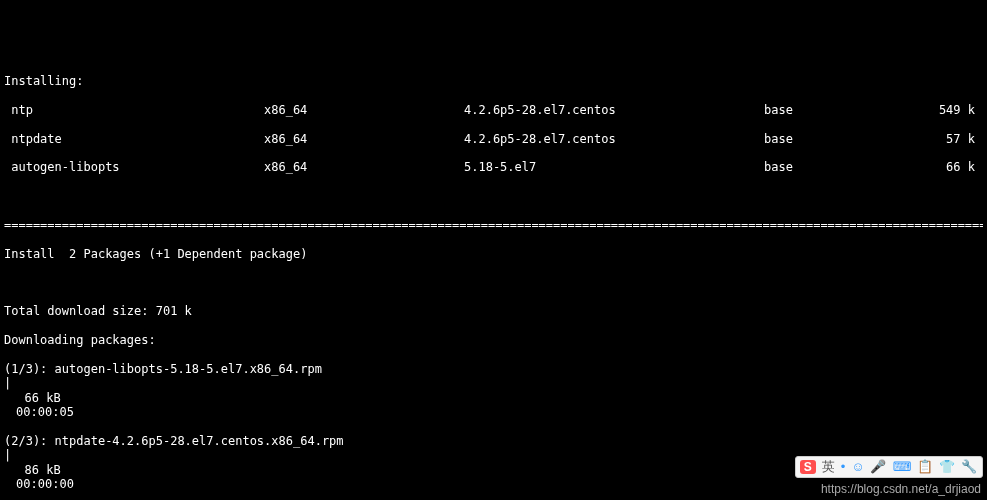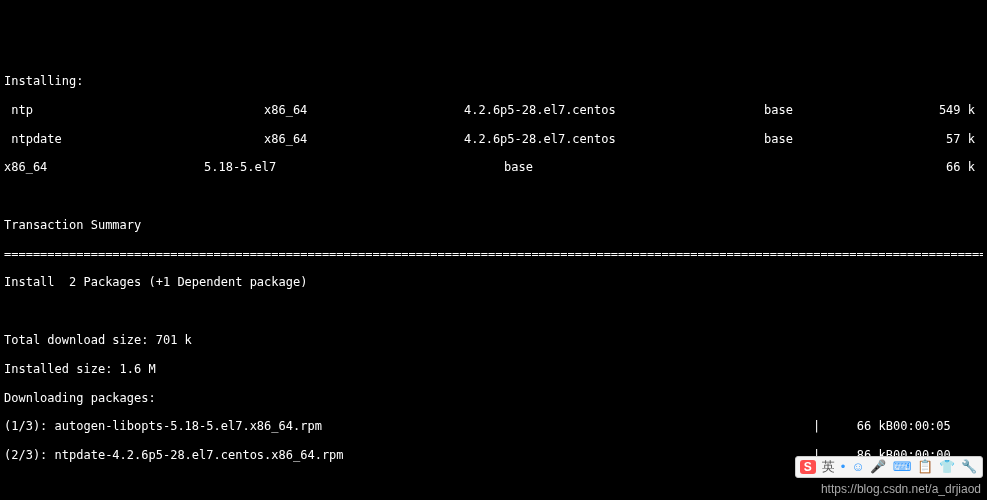--- a/index.html
+++ b/index.html
@@ -20,25 +20,25 @@
   }
   .row {
     display: flex;
     justify-content: space-between;
   }
   .col-name { width: 260px; }
   .col-arch { width: 200px; }
   .col-ver { width: 300px; }
   .col-repo { width: 150px; }
   .col-size { flex: 1; text-align: right; padding-right: 8px; }
-  .dl-row { display: flex; }
+  .dl-row { display: flex; flex-direction: column; }
   .dl-file { flex: 1; }
   .dl-bar { width: 10px; }
-  .dl-size { width: 70px; text-align: right; }
-  .dl-time { width: 90px; text-align: left; padding-right: 8px; }
+  .dl-size { width: 70px; text-align: center; }
+  .dl-time { width: 90px; text-align: center; padding-right: 8px; }
   .hr-dbl { letter-spacing: 0; overflow: hidden; }
   .watermark {
     position: absolute;
     right: 6px;
     bottom: 4px;
     color: #aaa;
     font-size: 12px;
     font-family: Arial, sans-serif;
     text-align: center;
   }
@@ -83,32 +83,31 @@
   <span class="col-size">549 k</span>
 </div>
 <div class="row">
   <span class="col-name"> ntpdate</span>
   <span class="col-arch">x86_64</span>
   <span class="col-ver">4.2.6p5-28.el7.centos</span>
   <span class="col-repo">base</span>
   <span class="col-size">57 k</span>
 </div>
 <div class="row">
+  <span class="col-name"> autogen-libopts</span>
   <span class="col-arch">x86_64</span>
   <span class="col-ver">5.18-5.el7</span>
   <span class="col-repo">base</span>
   <span class="col-size">66 k</span>
 </div>
 <div> </div>
-<div>Transaction Summary</div>
 <div class="hr-dbl">========================================================================================================================================</div>
 <div>Install  2 Packages (+1 Dependent package)</div>
 <div> </div>
 <div>Total download size: 701 k</div>
-<div>Installed size: 1.6 M</div>
 <div>Downloading packages:</div>
 <div class="dl-row">
   <span class="dl-file">(1/3): autogen-libopts-5.18-5.el7.x86_64.rpm</span>
   <span class="dl-bar">|</span>
   <span class="dl-size"> 66 kB</span>
   <span class="dl-time">00:00:05</span>
 </div>
 <div class="dl-row">
   <span class="dl-file">(2/3): ntpdate-4.2.6p5-28.el7.centos.x86_64.rpm</span>
   <span class="dl-bar">|</span>

